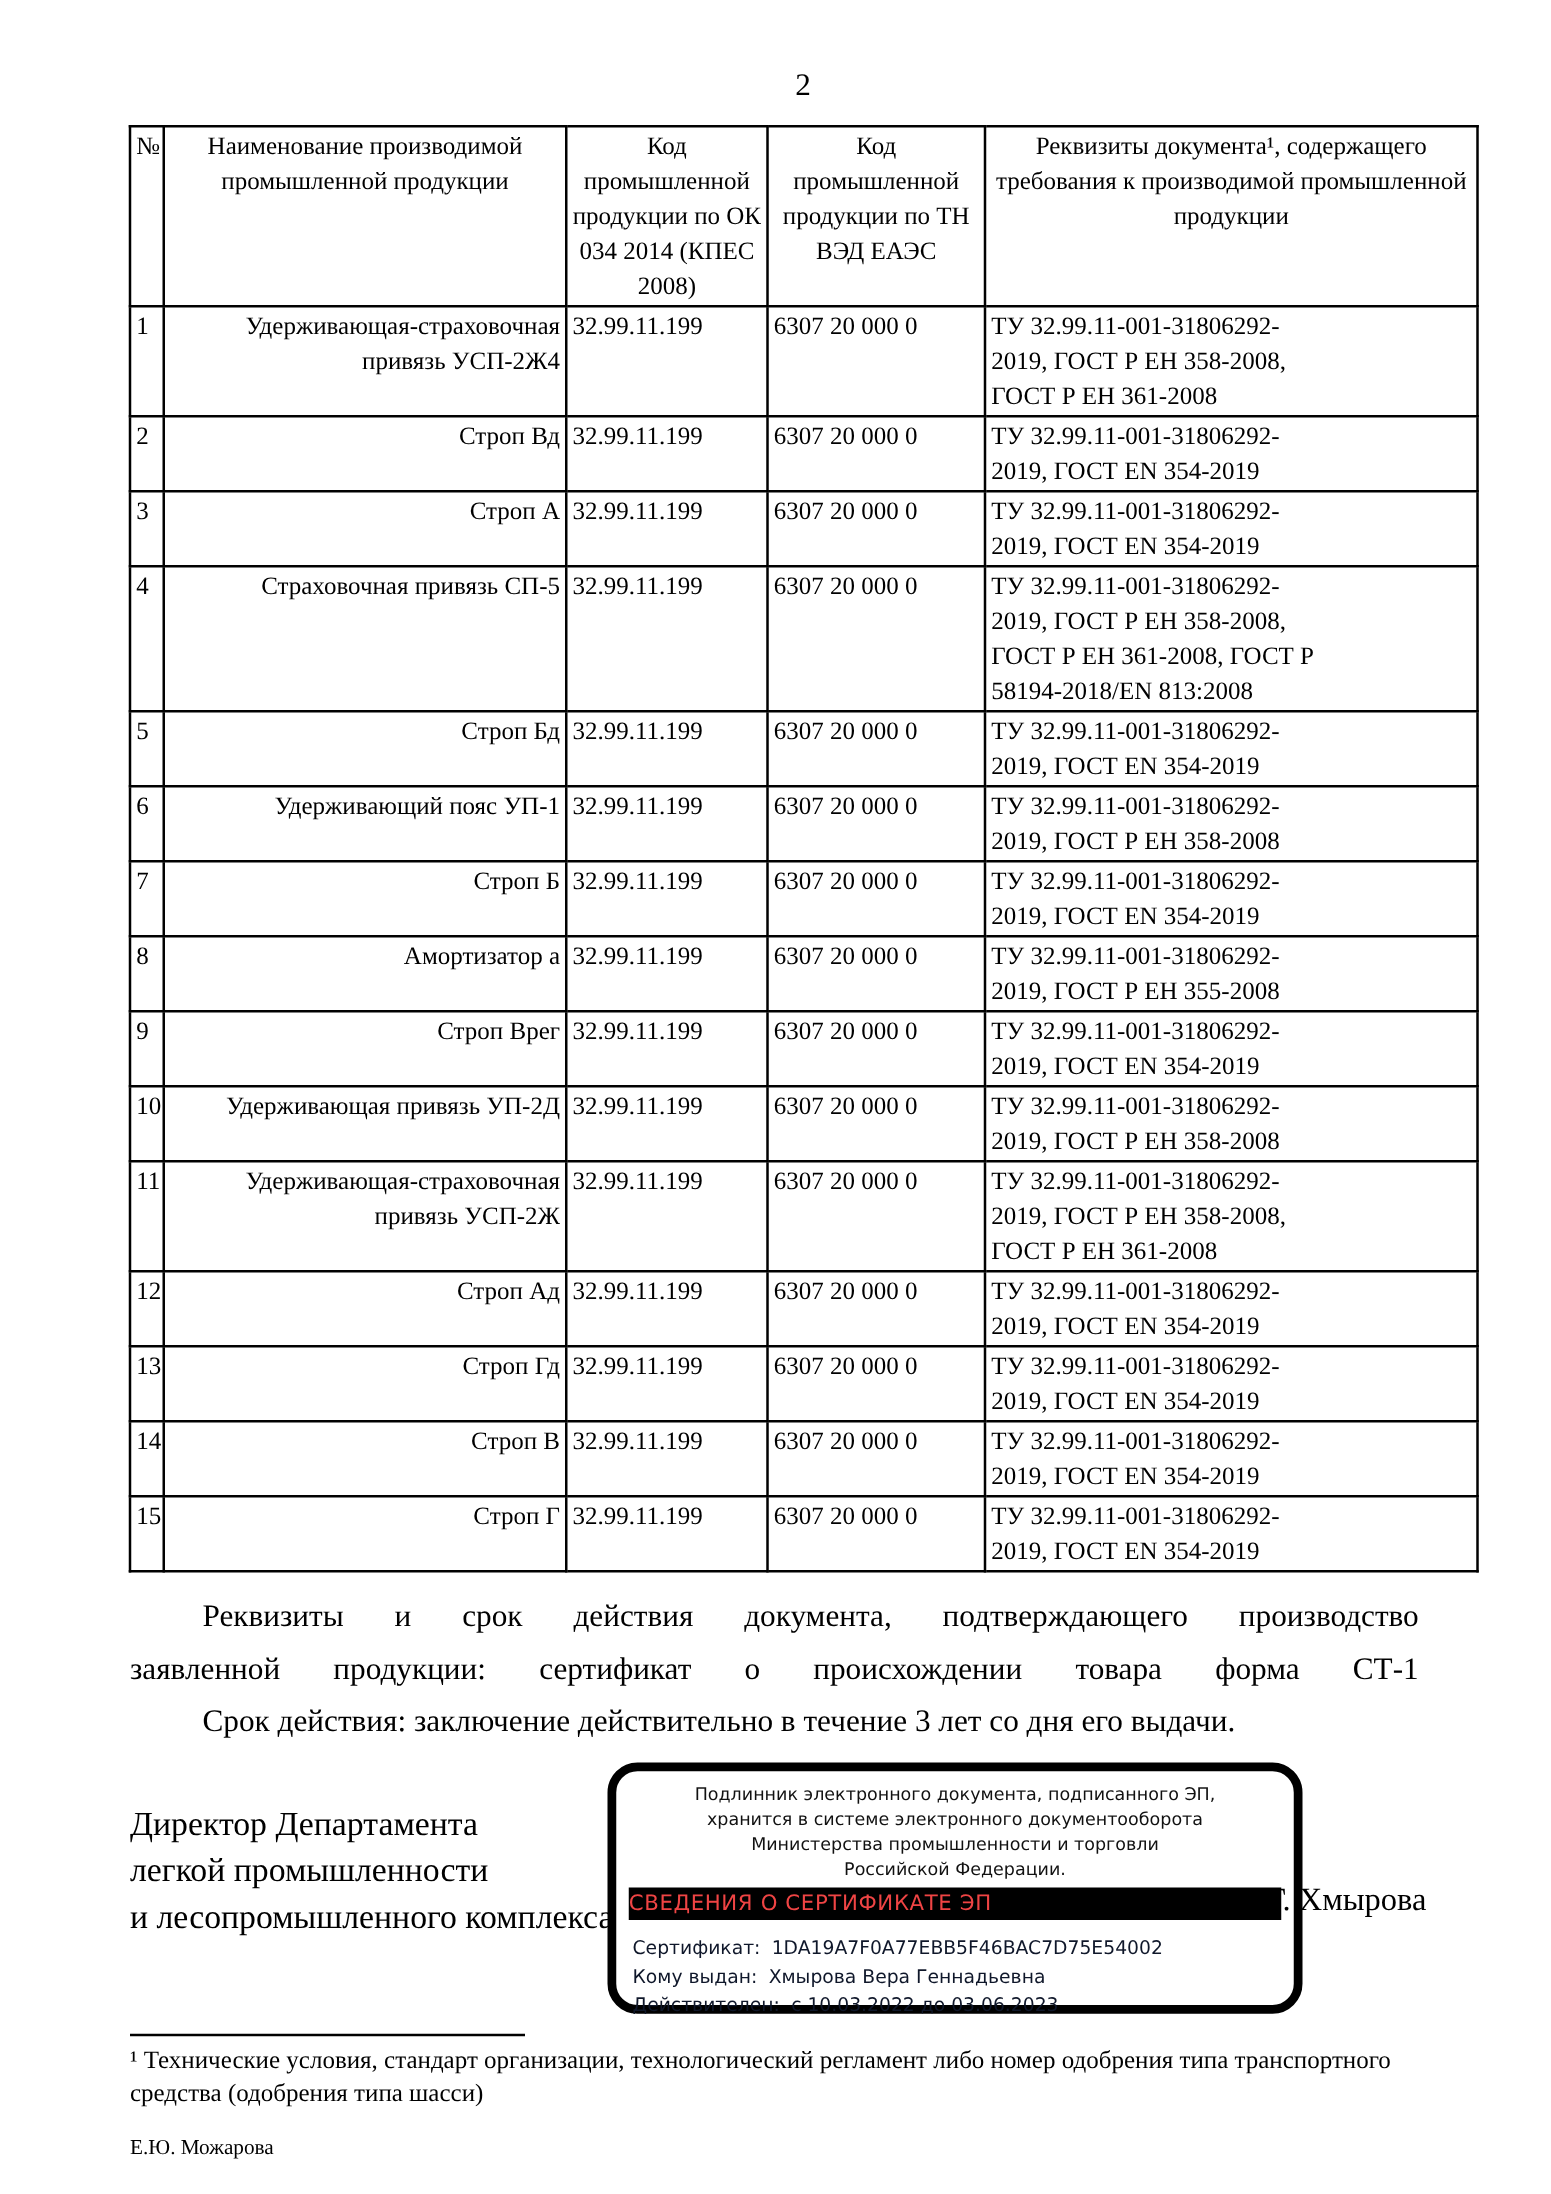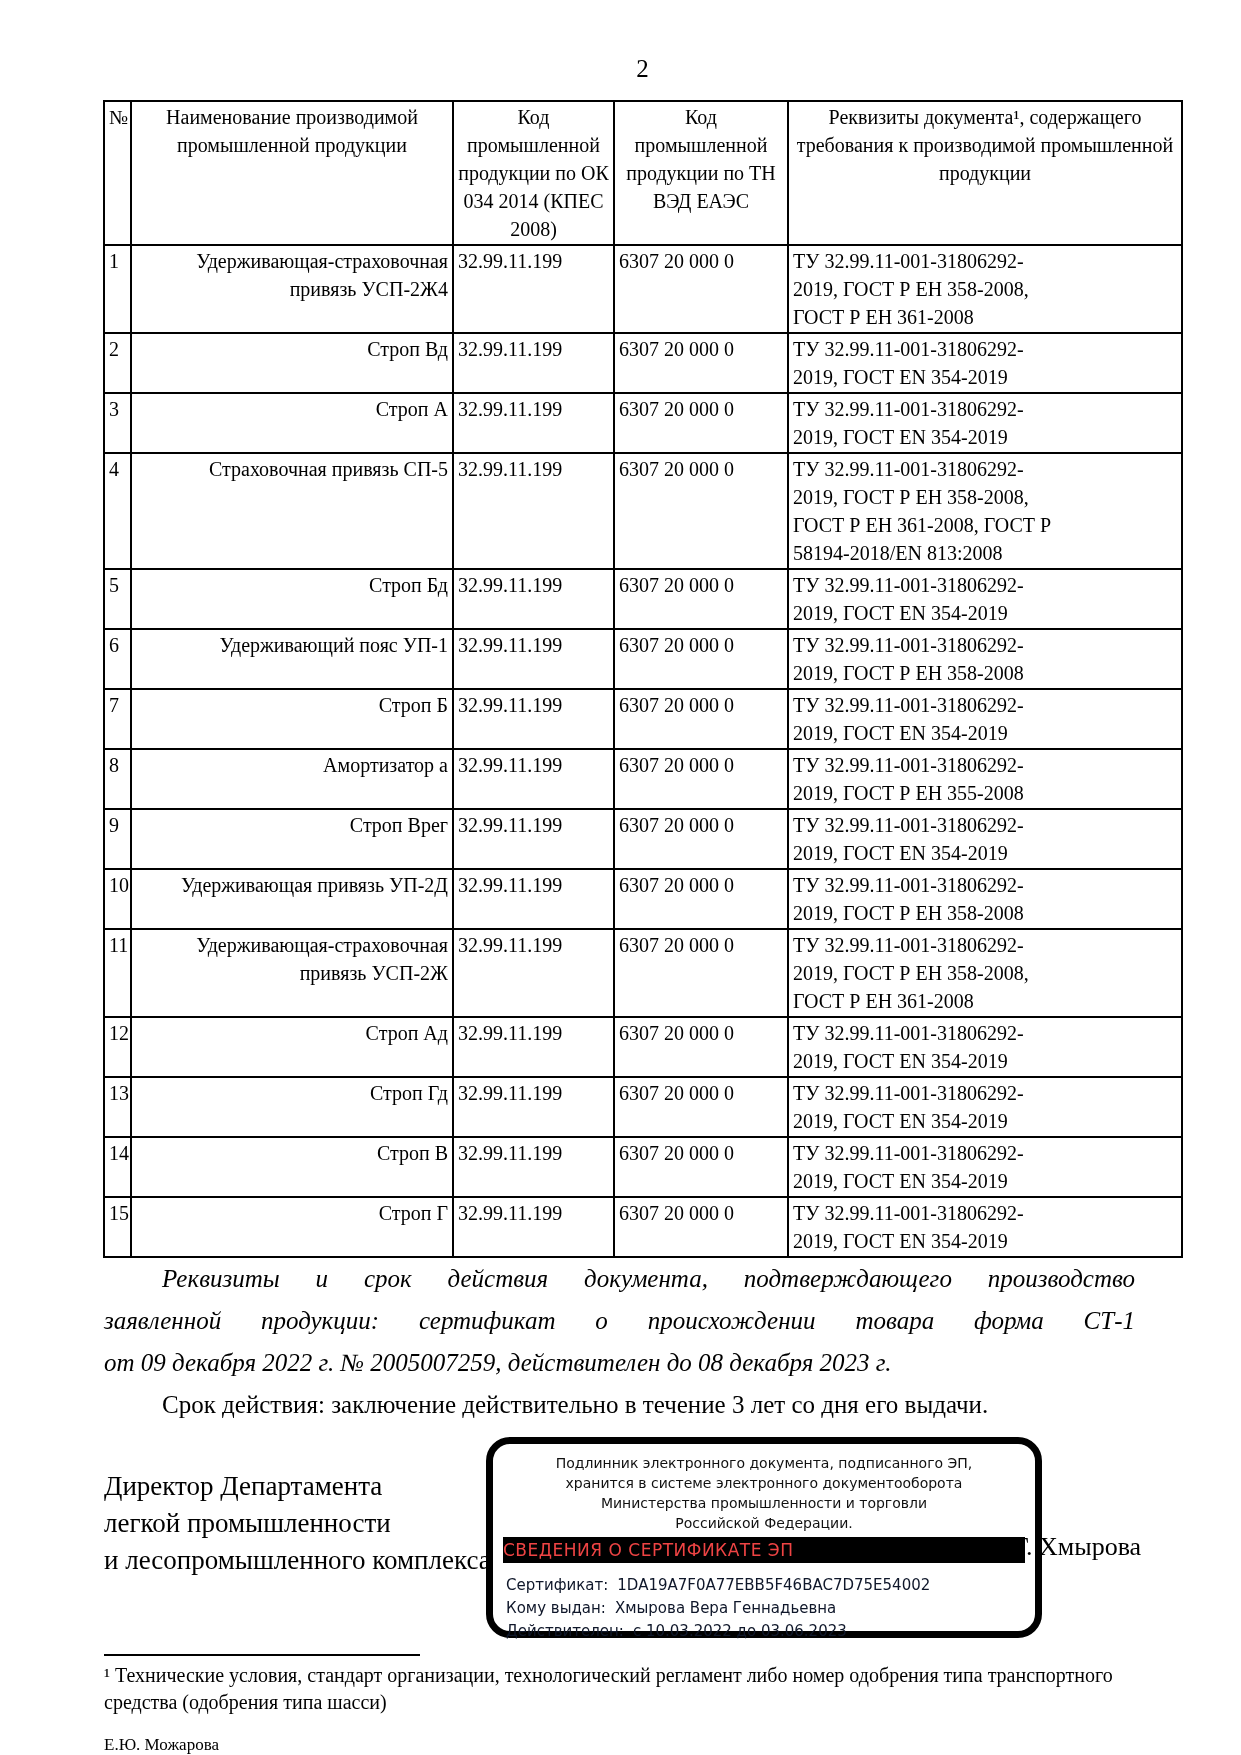--- a/index.html
+++ b/index.html
@@ -33,21 +33,21 @@
     padding:1px 4px;
     overflow:hidden;
   }
   table.product-table th{font-weight:normal;text-align:center;}
   td.cell-num{padding:1px 1px;text-align:left;}
   td.cell-name{text-align:right;padding-left:7px;}
   td.cell-code{text-align:left;}
   td.cell-req{text-align:left;padding-left:6px;}
   td.cell-req .req-inner{max-width:262px;}
   .para{font-size:25px;line-height:42px;width:1031px;}
-  .para-1{font-style:italic;}
+  .para-1{margin-top:15px;}
   .p1-line{white-space:nowrap;}
   .p1-line.justify{white-space:normal;text-align:justify;text-align-last:justify;}
   .p1-line.first{padding-left:58px;box-sizing:border-box;}
   .para-2{margin-top:0;padding-left:58px;box-sizing:border-box;}
   .sig-row{position:relative;margin-top:42px;height:150px;}
   .director{font-size:27px;line-height:37px;}
   .sig-name{position:absolute;left:886px;top:64px;font-size:26px;}
   .stamp{
     position:absolute;left:382px;top:-31px;
     width:556px;height:201px;box-sizing:border-box;
@@ -226,21 +226,20 @@
           <td class="cell-req">
             <div class="req-inner">ТУ 32.99.11-001-31806292-2019, ГОСТ EN 354-2019</div>
           </td>
         </tr>
       </tbody>
   </table>
 
   <div class="para para-1" id="p1">
       <div class="p1-line first justify">Реквизиты и срок действия документа, подтверждающего производство</div>
       <div class="p1-line justify">заявленной продукции: сертификат о происхождении товара форма СТ-1</div>
-      <div class="p1-line">от 09 декабря 2022 г. № 2005007259, действителен до 08 декабря 2023 г.</div>
     </div>
 
   <div class="para para-2">
     <span>Срок действия: заключение действительно в течение 3 лет со дня его выдачи.</span>
   </div>
 
   <div class="sig-row">
     <div class="director" id="director">
         <div>Директор Департамента</div>
         <div>легкой промышленности</div>

